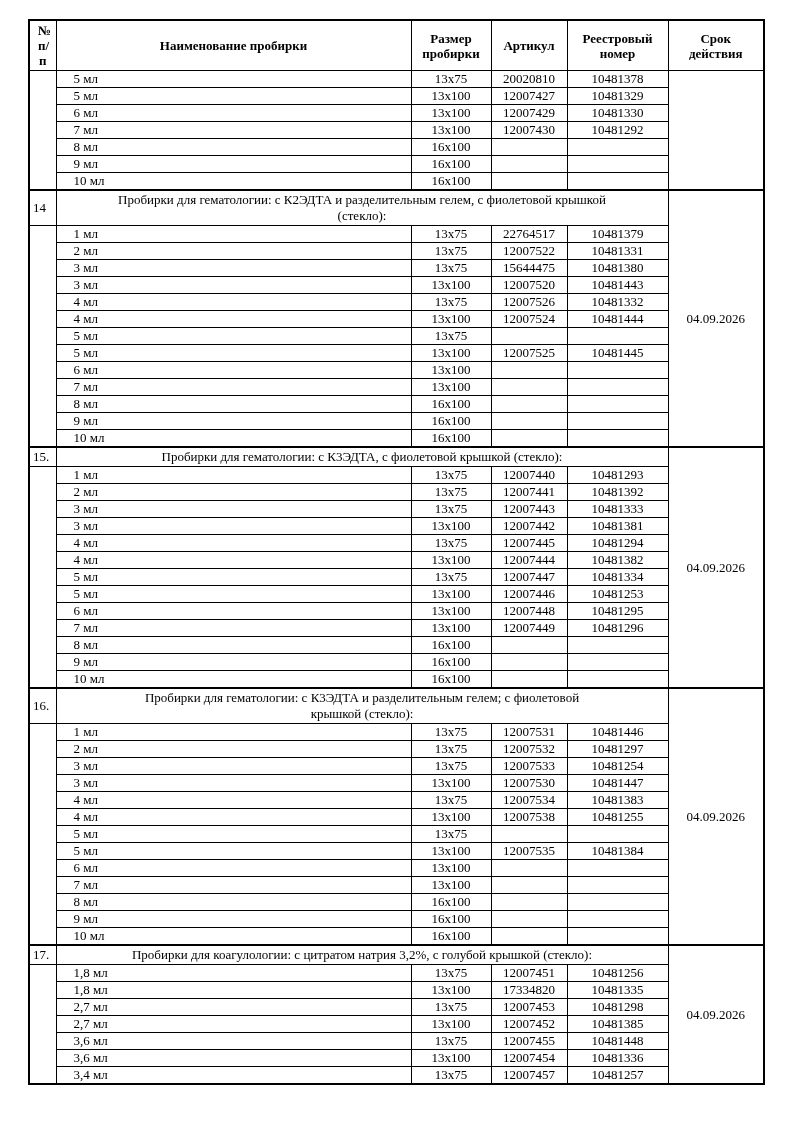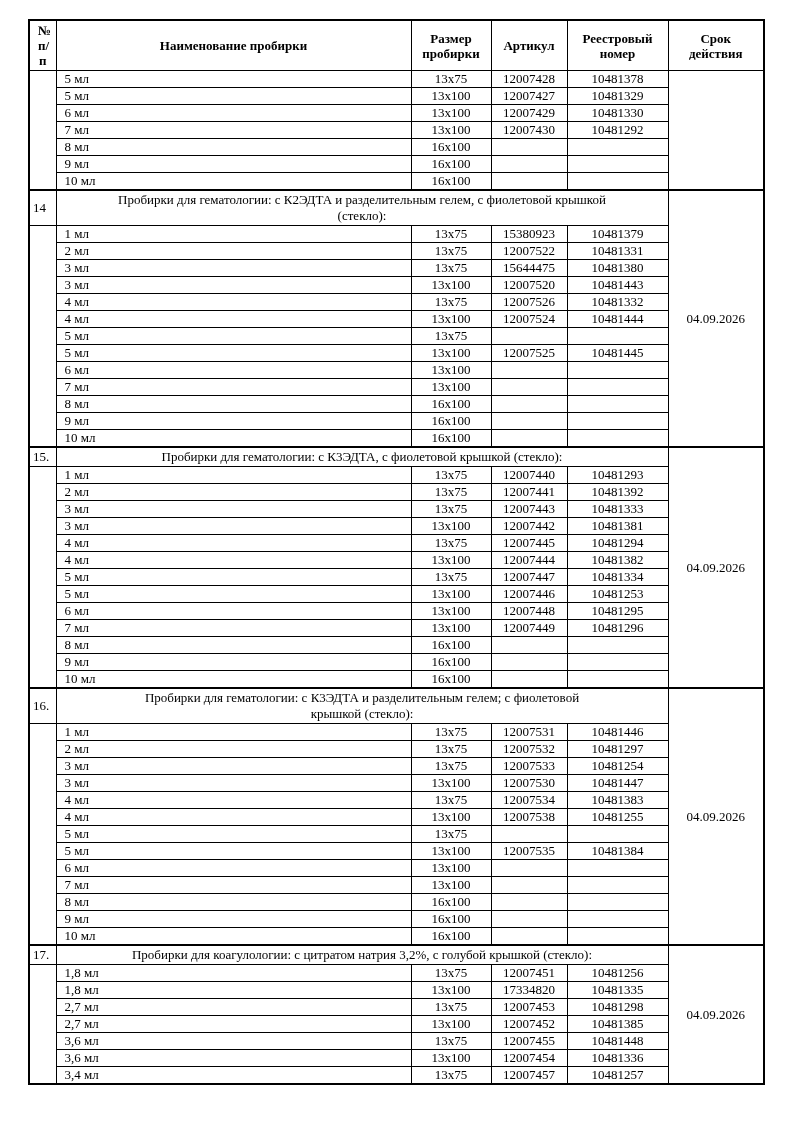--- a/index.html
+++ b/index.html
@@ -33,21 +33,21 @@
     vertical-align: middle;
     line-height: 15px;
     padding: 2px 8px;
   }
   tr.data-row { height: 17px; }
   tr.data-row td {
     font-size: 13px;
     line-height: 16px;
     vertical-align: middle;
   }
-  td.c-name { text-align: left; padding-left: 8px; }
+  td.c-name { text-align: left; padding-left: 17px; }
   td.c-center { text-align: center; }
   tr.title-row > td { border-top: 2px solid #000; }
   td.title-cell {
     font-size: 13px;
     font-weight: normal;
     text-align: center;
     vertical-align: middle;
     line-height: 16px;
     padding: 1px 2px;
     white-space: pre-line;
@@ -84,21 +84,21 @@
         <th>Артикул</th>
         <th>Реестровый номер</th>
         <th>Срок действия</th>
       </tr>
     </thead>
     <tbody id="table-body">
         <tr class="data-row">
           <td class="c-num" rowspan="7"></td>
           <td class="c-name">5 мл</td>
           <td class="c-center">13x75</td>
-          <td class="c-center">12007428</td>
+          <td class="c-center">20020810</td>
           <td class="c-center">10481378</td>
           <td class="c-validity" rowspan="7"></td>
         </tr>
         <tr class="data-row">
           <td class="c-name">5 мл</td>
           <td class="c-center">13x100</td>
           <td class="c-center">12007427</td>
           <td class="c-center">10481329</td>
         </tr>
         <tr class="data-row">
@@ -134,21 +134,21 @@
         <tr class="title-row">
           <td class="c-num">14</td>
           <td class="title-cell" colspan="4">Пробирки для гематологии: с К2ЭДТА и разделительным гелем, с фиолетовой крышкой
 (стекло):</td>
           <td class="c-validity" rowspan="14">04.09.2026</td>
         </tr>
         <tr class="data-row">
           <td class="c-num" rowspan="13"></td>
           <td class="c-name">1 мл</td>
           <td class="c-center">13x75</td>
-          <td class="c-center">15380923</td>
+          <td class="c-center">22764517</td>
           <td class="c-center">10481379</td>
         </tr>
         <tr class="data-row">
           <td class="c-name">2 мл</td>
           <td class="c-center">13x75</td>
           <td class="c-center">12007522</td>
           <td class="c-center">10481331</td>
         </tr>
         <tr class="data-row">
           <td class="c-name">3 мл</td>

